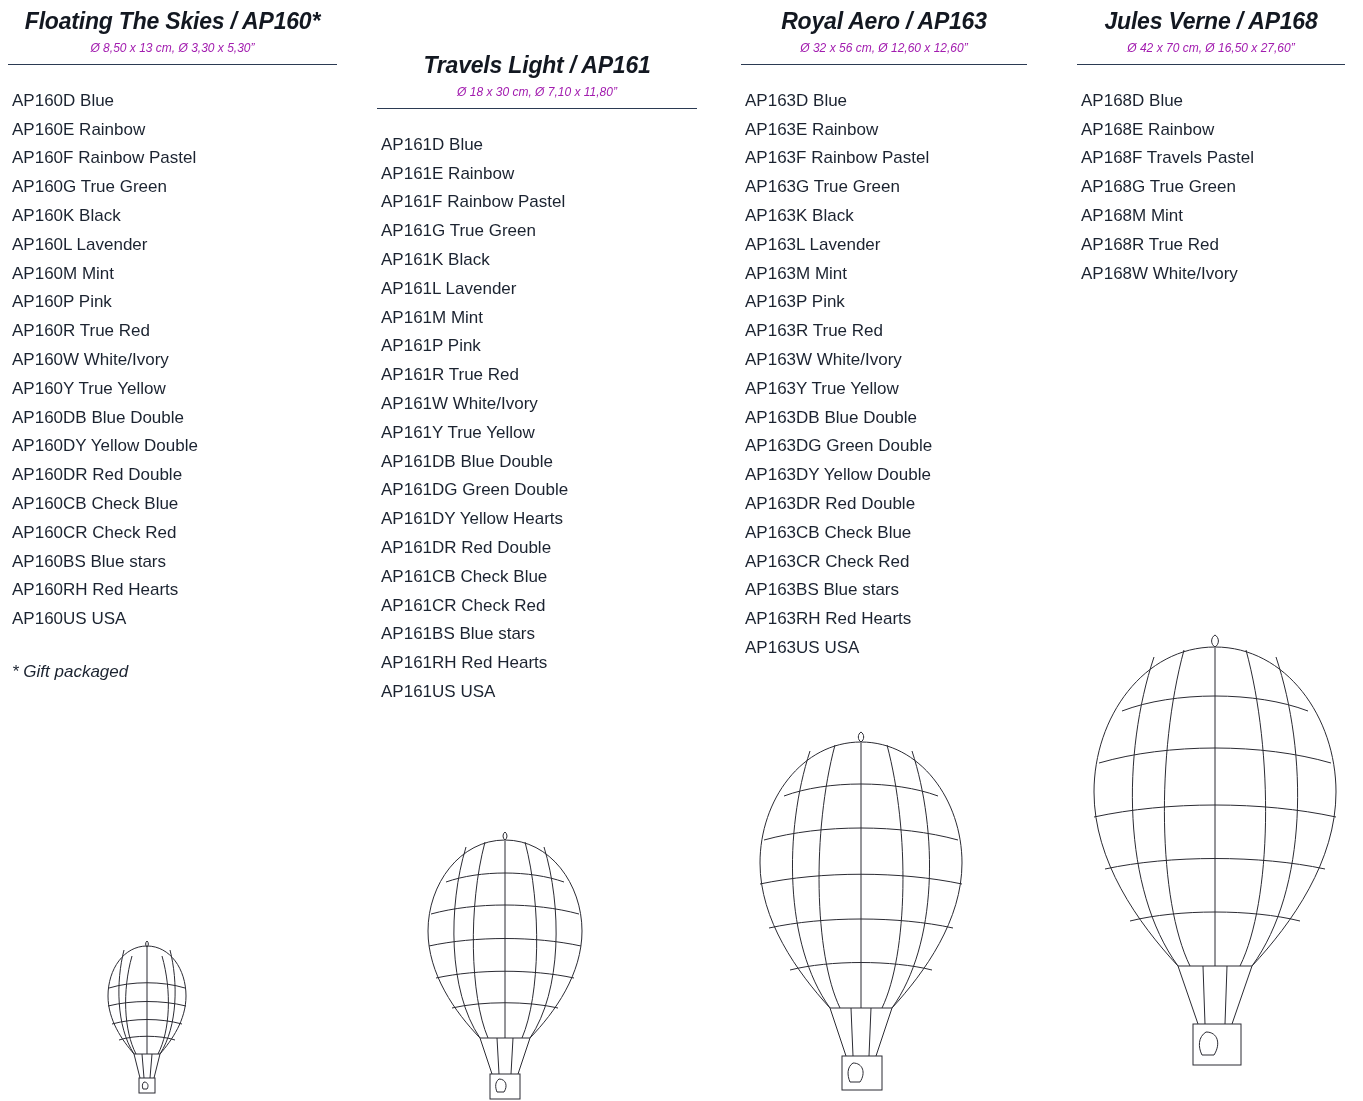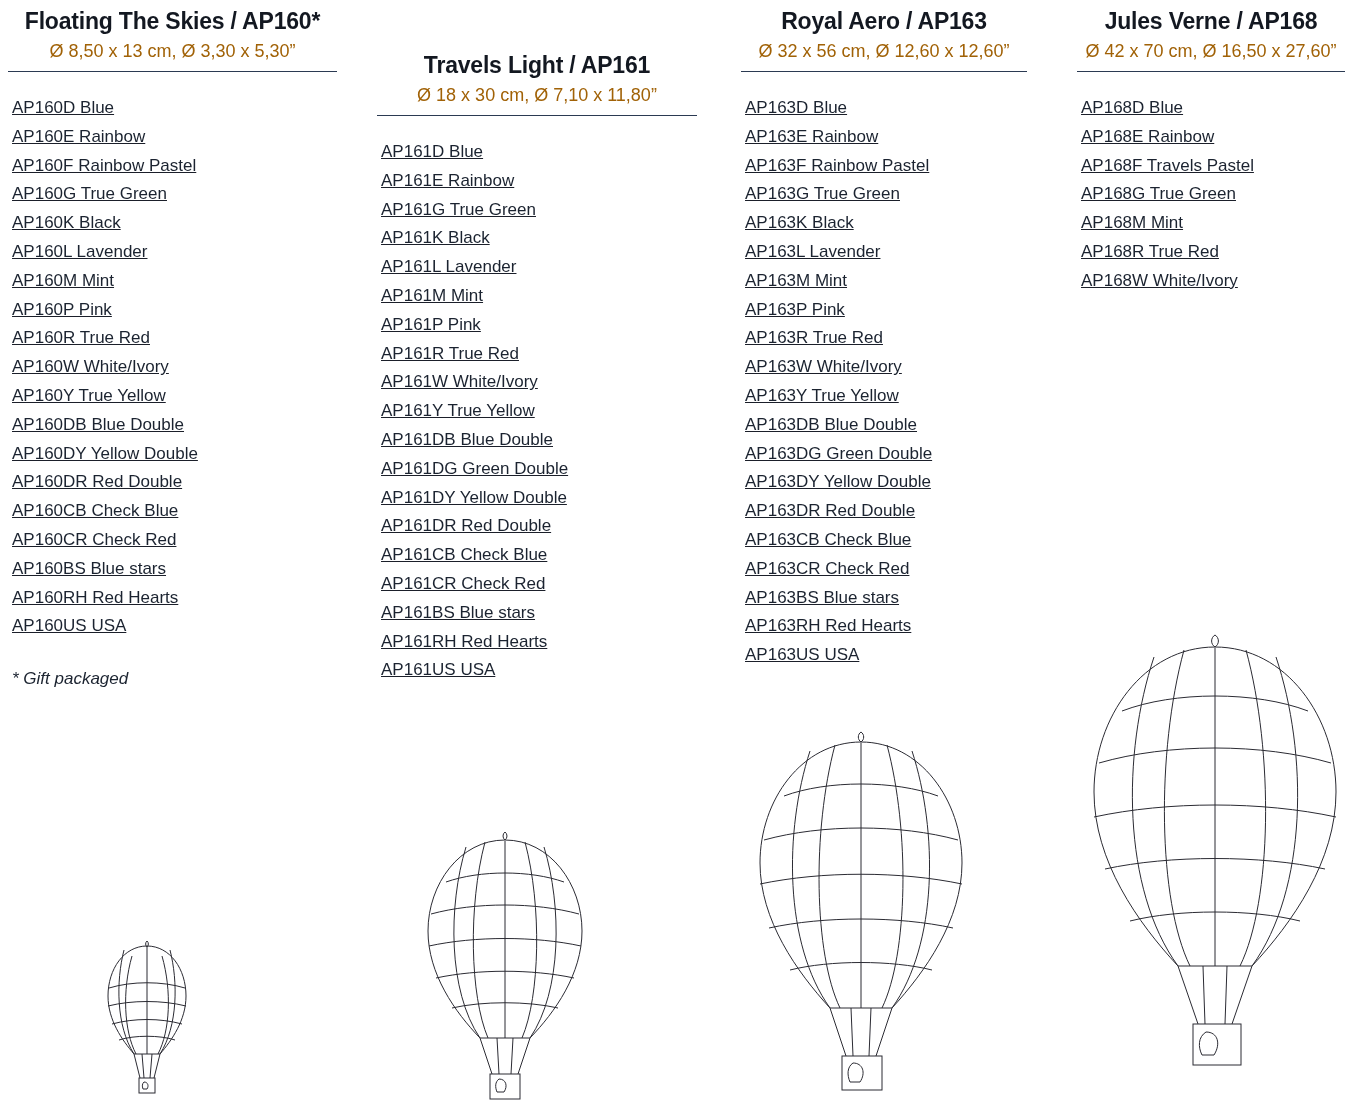--- a/index.html
+++ b/index.html
@@ -34,41 +34,41 @@
   .col-0 { flex-basis: 355px; width: 355px; padding-left: 8px; }
   .col-1 { flex-basis: 360px; width: 360px; padding-left: 22px; margin-top: 44px; }
   .col-2 { flex-basis: 330px; width: 330px; padding-left: 26px; }
   .col-3 { flex-basis: 318px; width: 318px; padding-left: 32px; }
 
   .col-head {
     text-align: center;
     border-bottom: 1.5px solid #2b3a52;
     padding-bottom: 8px;
     margin-bottom: 22px;
+    font-style: italic;
   }
   .col-title {
     font-size: 23px;
     font-weight: bold;
     letter-spacing: -0.2px;
     color: #131821;
     line-height: 1.15;
     margin-bottom: 7px;
     white-space: nowrap;
   }
   .col-sub {
-    font-size: 18px;
-    color: #a16207;
+    font-size: 12px;
+    color: #a21caf;
     line-height: 1.2;
     white-space: nowrap;
   }
   .sku-list {
     list-style: none;
     margin: 0;
     padding: 0 0 0 4px;
-    text-decoration: underline;
   }
   .sku-list li {
     font-size: 17px;
     line-height: 28.8px;
     color: #1b2330;
     white-space: nowrap;
   }
   .footnote {
     margin-top: 28px;
     padding-left: 4px;
@@ -130,31 +130,32 @@
   </div>
 
   <div class="column col-1">
     <div class="col-head">
       <div class="col-title">Travels Light / AP161</div>
       <div class="col-sub">Ø 18 x 30 cm, Ø 7,10 x 11,80”</div>
     </div>
     <ul class="sku-list">
       <li>AP161D Blue</li>
       <li>AP161E Rainbow</li>
+      <li>AP161F Rainbow Pastel</li>
       <li>AP161G True Green</li>
       <li>AP161K Black</li>
       <li>AP161L Lavender</li>
       <li>AP161M Mint</li>
       <li>AP161P Pink</li>
       <li>AP161R True Red</li>
       <li>AP161W White/Ivory</li>
       <li>AP161Y True Yellow</li>
       <li>AP161DB Blue Double</li>
       <li>AP161DG Green Double</li>
-      <li>AP161DY Yellow Double</li>
+      <li>AP161DY Yellow Hearts</li>
       <li>AP161DR Red Double</li>
       <li>AP161CB Check Blue</li>
       <li>AP161CR Check Red</li>
       <li>AP161BS Blue stars</li>
       <li>AP161RH Red Hearts</li>
       <li>AP161US USA</li>
     </ul>
   </div>
 
   <div class="column col-2">

